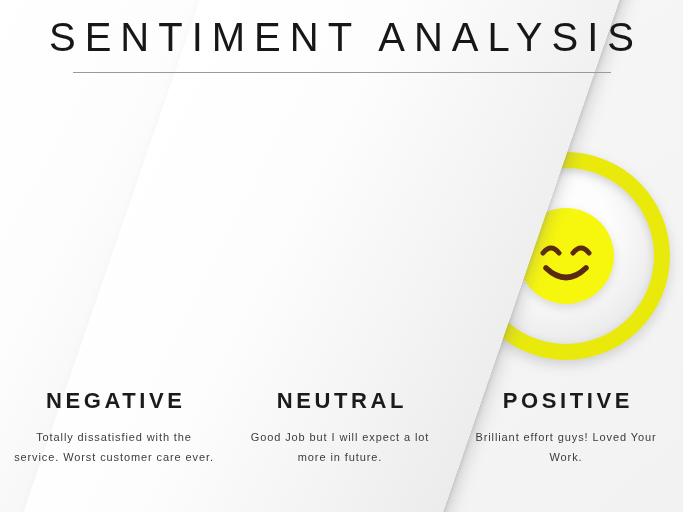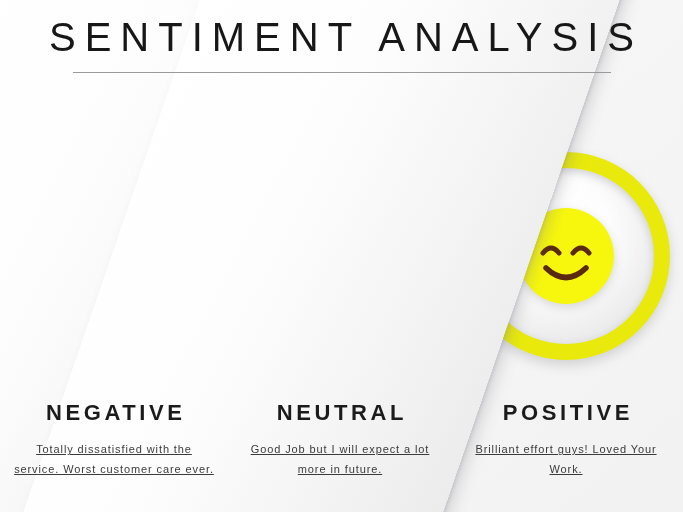--- a/index.html
+++ b/index.html
@@ -139,36 +139,35 @@
   
   .caption {
     position: absolute;
     top: 388px;
     left: 0;
     width: 228px;
     text-align: center;
     z-index: 50;
   }
   .caption-title {
-    margin: 12px;
+    margin: 0;
     font-size: 22px;
     font-weight: 700;
     letter-spacing: 3.6px;
     color: #1b1b1b;
     text-indent: 3.6px;
     line-height: 1.2;
   }
   .caption-text {
     margin: 14px auto 0 auto;
     width: 200px;
     font-size: 11px;
     letter-spacing: 0.9px;
     line-height: 1.75;
     color: #3b3b3b;
-    text-decoration: underline;
   }
 </style>
 </head>
 <body>
 
 <div class="poster">
 
   <div class="header">
     <h1 class="title">SENTIMENT ANALYSIS</h1>
     <div class="title-rule"></div>

